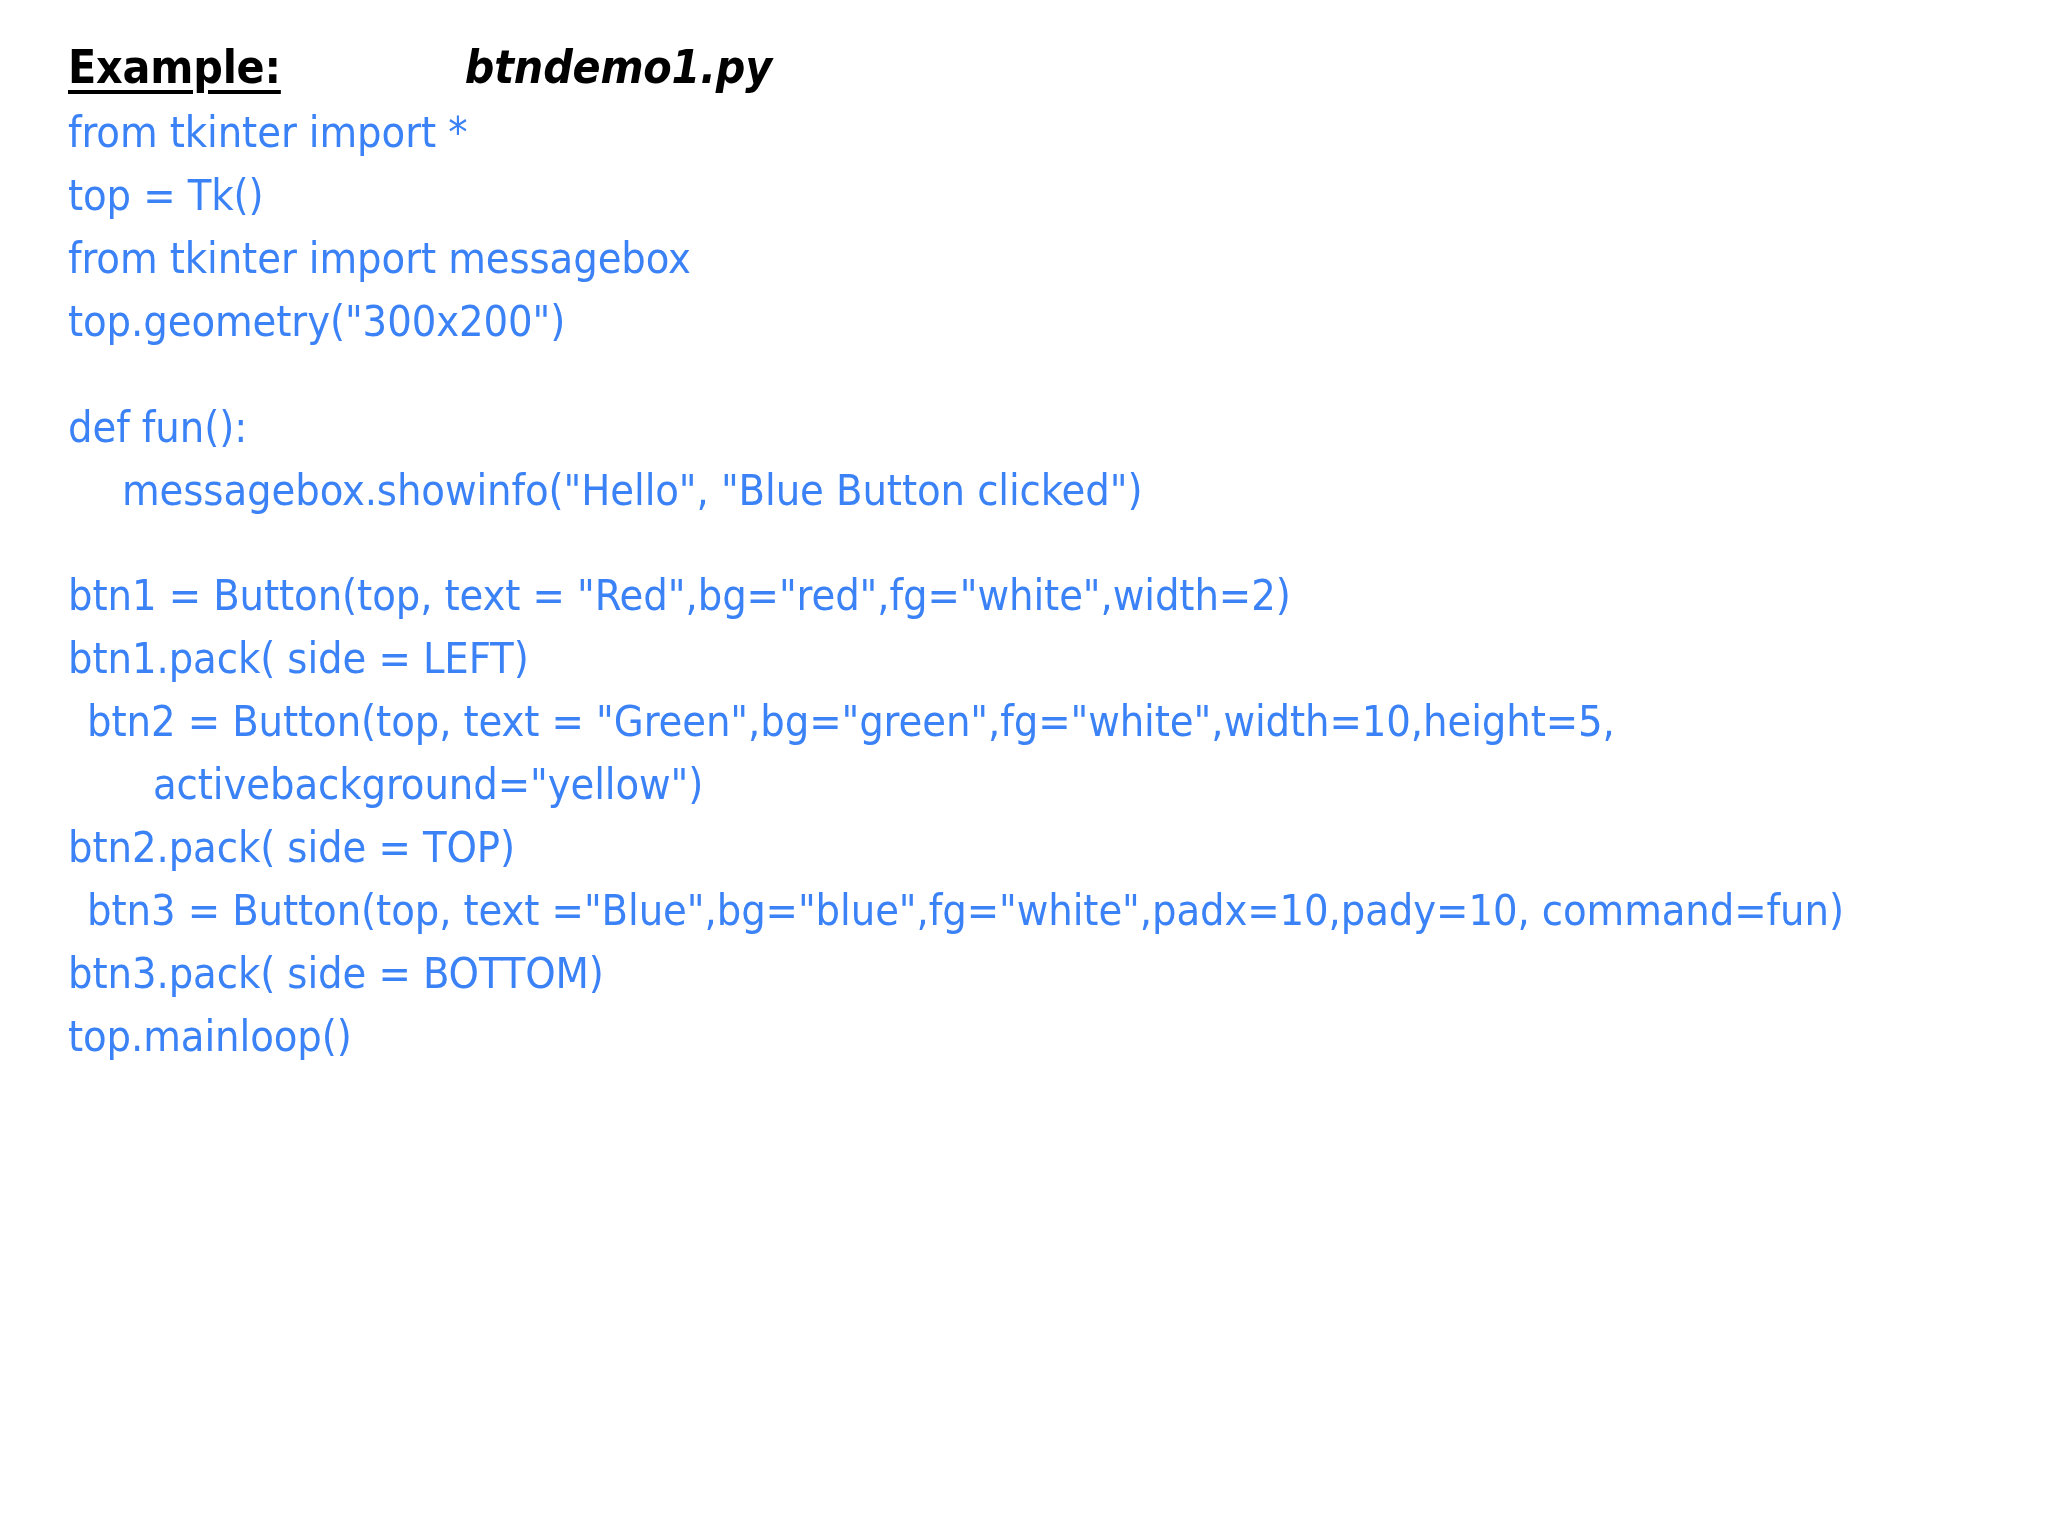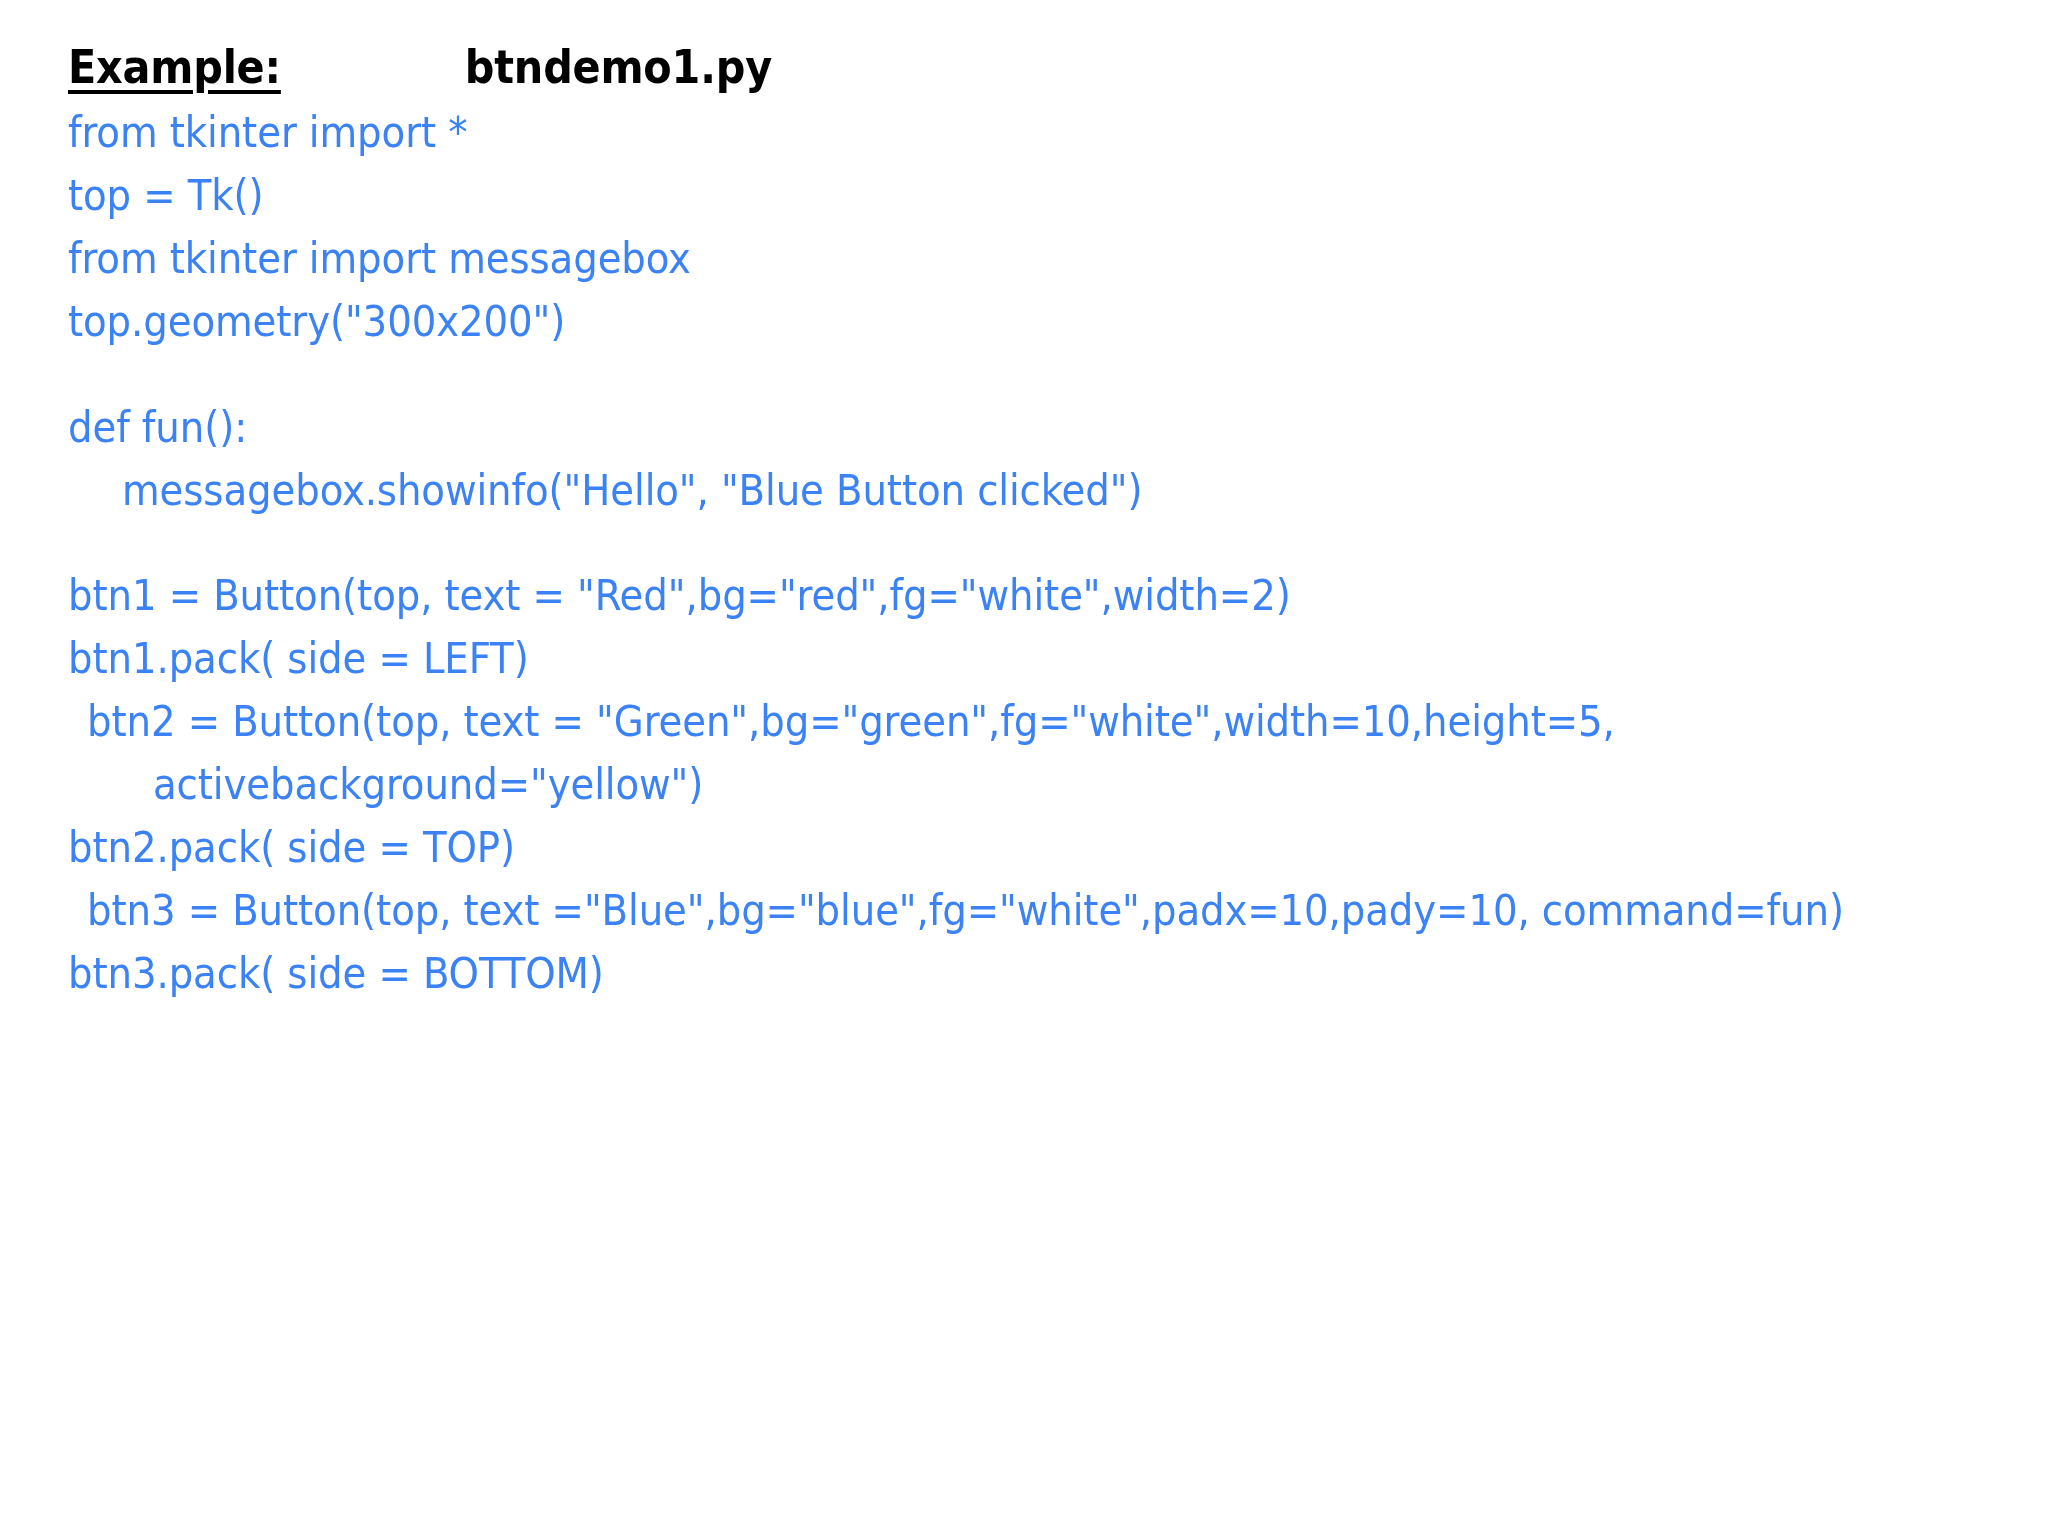--- a/index.html
+++ b/index.html
@@ -36,20 +36,21 @@
     text-decoration: underline;
     text-underline-offset: 7px;
     text-decoration-thickness: 4px;
   }
   .title-gap {
     display: inline-block;
     width: 184px;
   }
   .title-file {
     font-weight: bold;
+    font-style: italic;
   }
   
   .code-list {
     margin: 0;
     padding: 0;
     list-style: none;
   }
   .code-line {
     font-size: 43px;
     font-weight: 400;
@@ -92,15 +93,16 @@
       <div class="code-line blank"></div>
       <div class="code-line">def fun():</div>
       <div class="code-line indent-1">messagebox.showinfo("Hello", "Blue Button clicked")</div>
       <div class="code-line blank"></div>
       <div class="code-line">btn1 = Button(top, text = "Red",bg="red",fg="white",width=2)</div>
       <div class="code-line">btn1.pack( side = LEFT)</div>
       <div class="code-line wrap">btn2 = Button(top, text = "Green",bg="green",fg="white",width=10,height=5, activebackground="yellow")</div>
       <div class="code-line">btn2.pack( side = TOP)</div>
       <div class="code-line wrap">btn3 = Button(top, text ="Blue",bg="blue",fg="white",padx=10,pady=10, command=fun)</div>
       <div class="code-line">btn3.pack( side = BOTTOM)</div>
+      <div class="code-line">top.mainloop()</div>
     </div>
 
 </div>
 
 </body></html>

